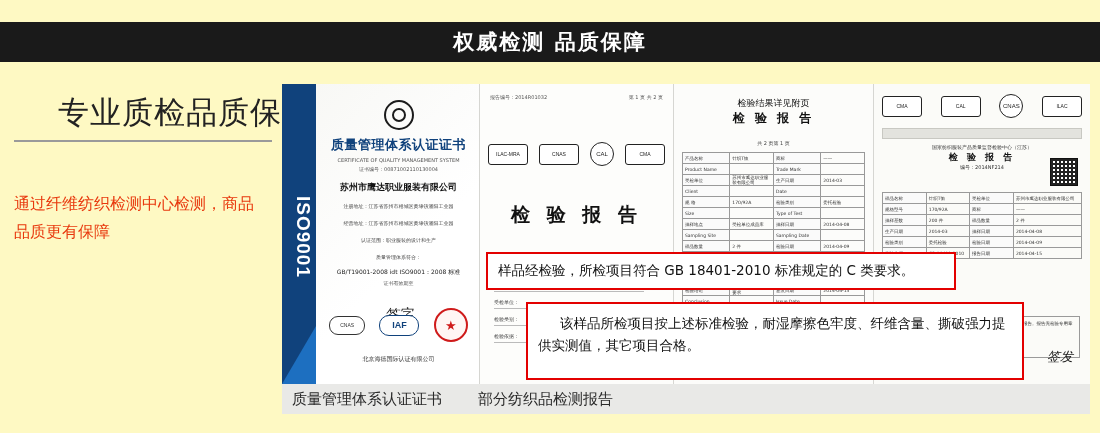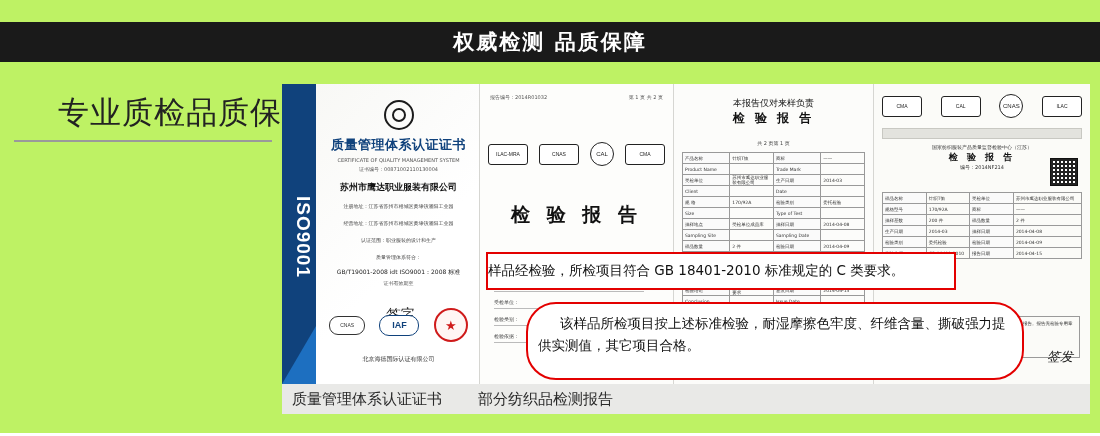--- a/index.html
+++ b/index.html
@@ -10,21 +10,21 @@
     width: 1100px;
     height: 436px;
     background: #ffffff;
     font-family: "Liberation Sans", sans-serif;
     overflow: hidden;
   }
   .page {
     position: relative;
     width: 1100px;
     height: 436px;
-    background: #bef264;
+    background: #fef9c3;
   }
 
   
   .banner {
     position: absolute;
     left: 0;
     top: 22px;
     width: 1100px;
     height: 40px;
     background: #1a1a1a;
@@ -446,32 +446,31 @@
     color: #111111;
     font-family: "DejaVu Sans", sans-serif;
   }
   .callout-1 {
     left: 204px;
     top: 168px;
     width: 470px;
     height: 38px;
     display: flex;
     align-items: center;
-    padding: 0 0;
+    padding: 0 10px;
     font-size: 13.5px;
   }
   .callout-2 {
     left: 244px;
     top: 218px;
     width: 498px;
     height: 78px;
     padding: 8px 10px 0 10px;
     font-size: 13.5px;
     line-height: 22px;
-    border-radius: 30px;
   }
   .callout-2 .indent { text-indent: 22px; }
 
   
   .caption-strip {
     position: absolute;
     left: 0;
     bottom: 0;
     width: 808px;
     height: 30px;
@@ -500,20 +499,21 @@
 
 <div class="page">
 
   <div class="banner">
     <div class="banner-title">权威检测  品质保障</div>
   </div>
 
   <div class="left-col">
     <div class="headline">专业质检品质保证</div>
     <div class="headline-rule"></div>
+    <div class="subtext">通过纤维纺织检测中心检测，商品品质更有保障</div>
   </div>
 
   <div class="collage">
 
     <div class="cert-row">
 
       <div class="cert c1">
         <div class="c1-blue">
           <div class="c1-blue-diag"></div>
         </div>
@@ -560,21 +560,21 @@
           <div>检验类别：</div>
           <div class="c2-meta-line"></div>
           <div>检验依据：</div>
           <div class="c2-meta-line"></div>
         </div>
         <div class="c2-footer">苏州市纤维纺织检测中心</div>
       </div>
 
       <div class="cert c3">
         <div class="c3-head">
-          <div>本报告仅对来样负责</div>
+          <div>检验结果详见附页</div>
           <div class="big">检 验 报 告</div>
         </div>
         <div class="c3-subhead">共 2 页第 1 页</div>
         <table class="c3-table">
           <tbody>
               <tr>
             <td class="k">产品名称</td>
             <td class="v">针织T恤</td>
             <td class="k">商标</td>
             <td class="v">——</td>

